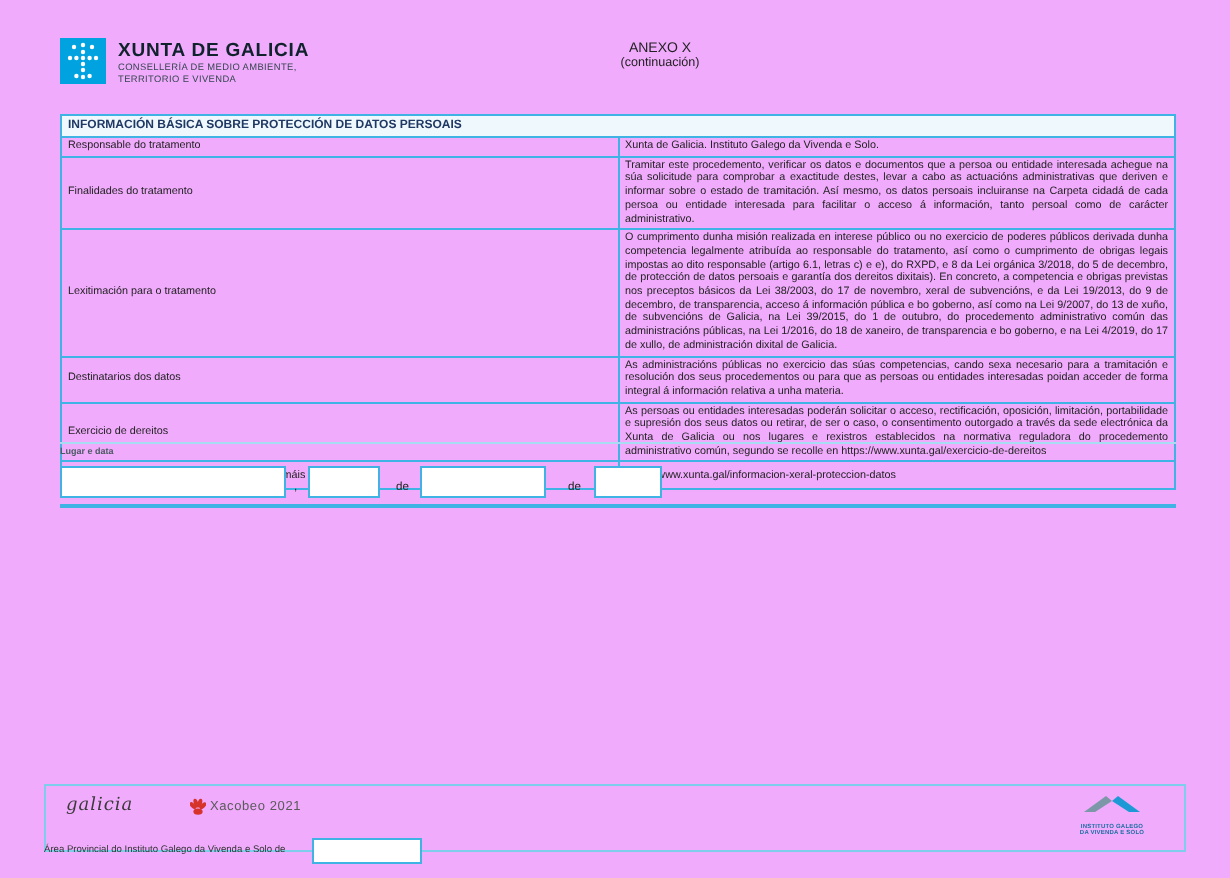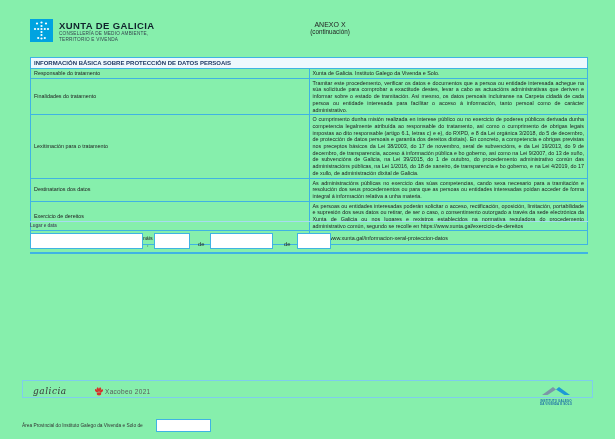--- a/index.html
+++ b/index.html
@@ -1,18 +1,18 @@
 <!DOCTYPE html>
 <html><head>
 <meta charset="utf-8">
 <style>
   * { margin:0; padding:0; box-sizing:border-box; }
   html,body { background:#ffffff; }
   .page {
-    position:relative; width:615px; height:439px; background:#86efac;
+    position:relative; width:615px; height:439px; background:#f0abfc;
     font-family:"Liberation Sans", sans-serif; overflow:hidden; color:#222;
   }
 
   
   .logo-square { position:absolute; left:30px; top:19px; width:23px; height:23px; }
   .brand { position:absolute; left:59px; top:20px; font-size:9.5px; font-weight:bold;
            letter-spacing:.4px; color:#10222c; }
   .dept { position:absolute; left:59px; top:31px; font-size:4.7px; line-height:5.6px;
           color:#35464f; letter-spacing:.2px; }
   .annex { position:absolute; left:278px; top:21px; width:104px; text-align:center; }
@@ -41,21 +41,21 @@
   #fld-place { left:30px;  width:113px; }
   #fld-day   { left:154px; width:36px;  }
   #fld-month { left:210px; width:63px;  }
   #fld-year  { left:297px; width:34px;  }
   .sig-sep { position:absolute; font-size:5.8px; color:#222; top:241px; }
   #sep-comma { left:147px; }
   #sep-de1   { left:198px; }
   #sep-de2   { left:284px; }
 
   
-  .footer-box { position:absolute; left:22px; top:380px; width:571px; height:18px;
+  .footer-box { position:absolute; left:22px; top:392px; width:571px; height:34px;
     border:1px solid #7fcdec;text-decoration:underline; }
   .galicia-logo { position:absolute; left:10px; top:5px; font-family:"DejaVu Serif", serif;
     font-style:italic; font-size:9px; color:#3a3a3a; letter-spacing:.5px; }
   .xacobeo { position:absolute; left:72px; top:6px; display:flex; align-items:center; gap:2px; }
   .xacobeo-text { font-size:6.5px; color:#5a5a5a; letter-spacing:.3px; }
   .igvs { position:absolute; right:14px; top:1px; width:44px; text-align:center; }
   .igvs-text { font-size:3px; line-height:3.4px; color:#1d6fa5; font-weight:bold; letter-spacing:.1px; }
 
   .office-label { position:absolute; left:22px; top:423px; font-size:4.8px; color:#333; }
   .office-input { position:absolute; left:156px; top:419px; width:55px; height:13px;

